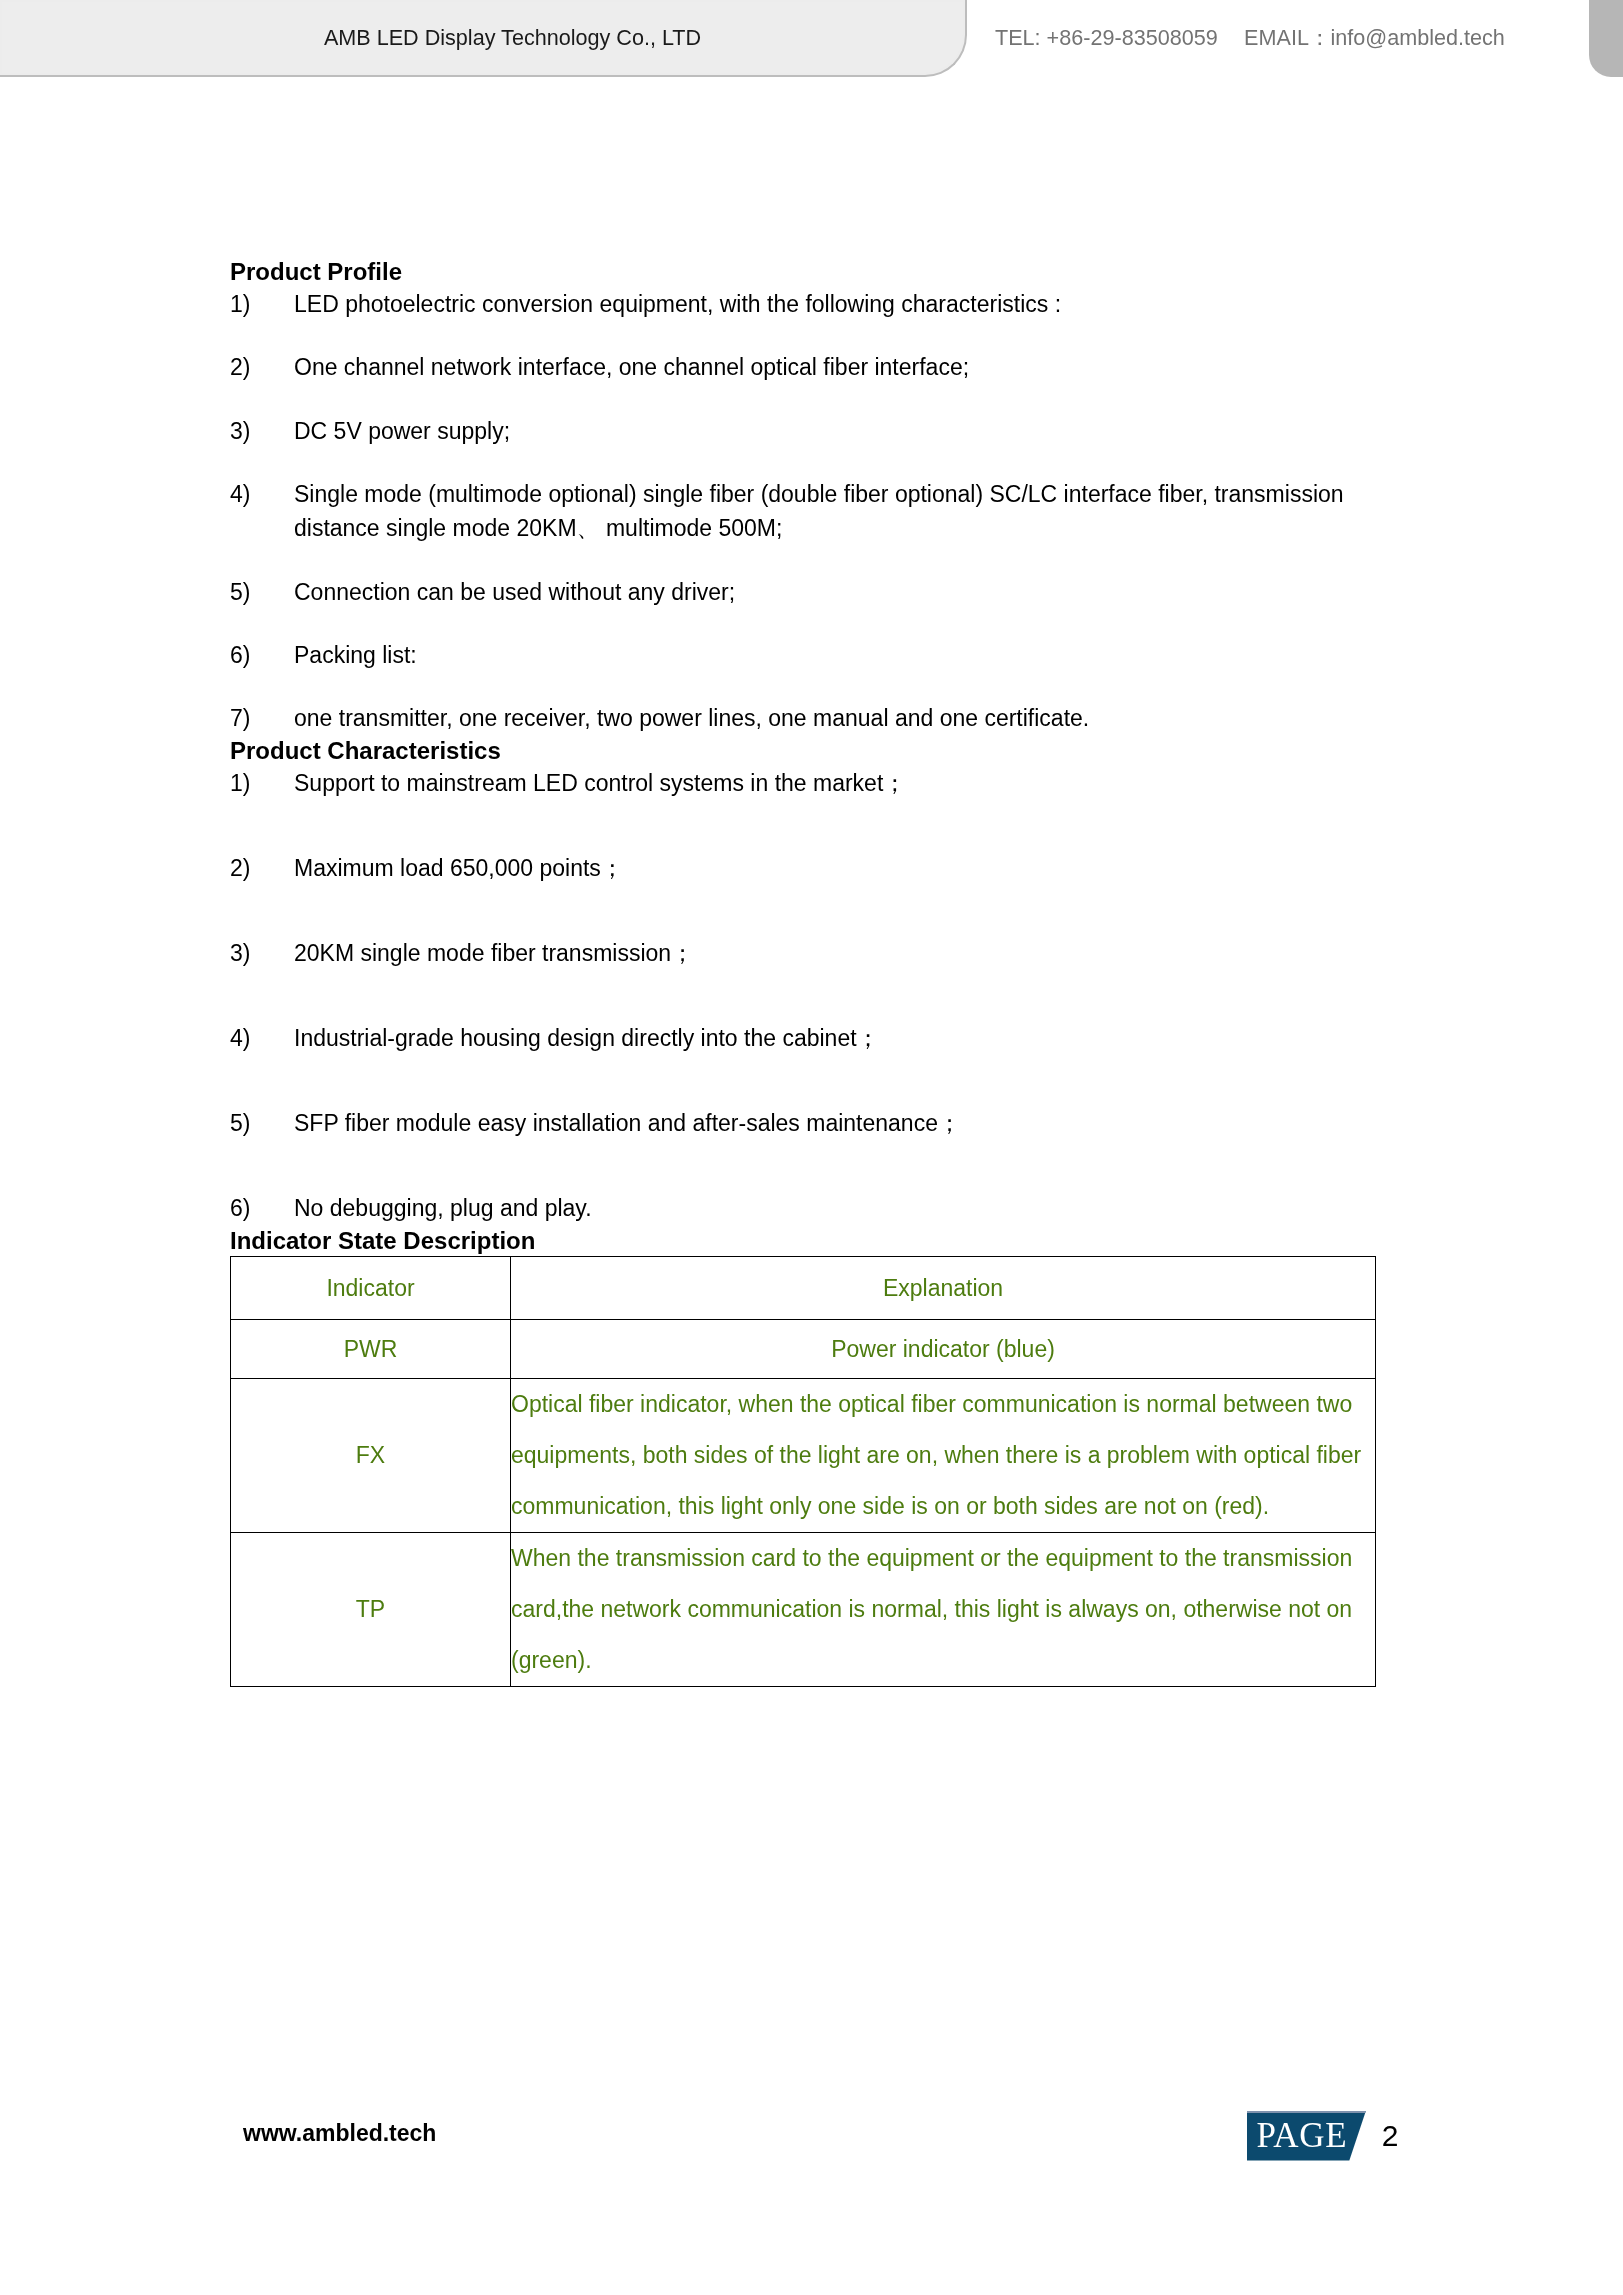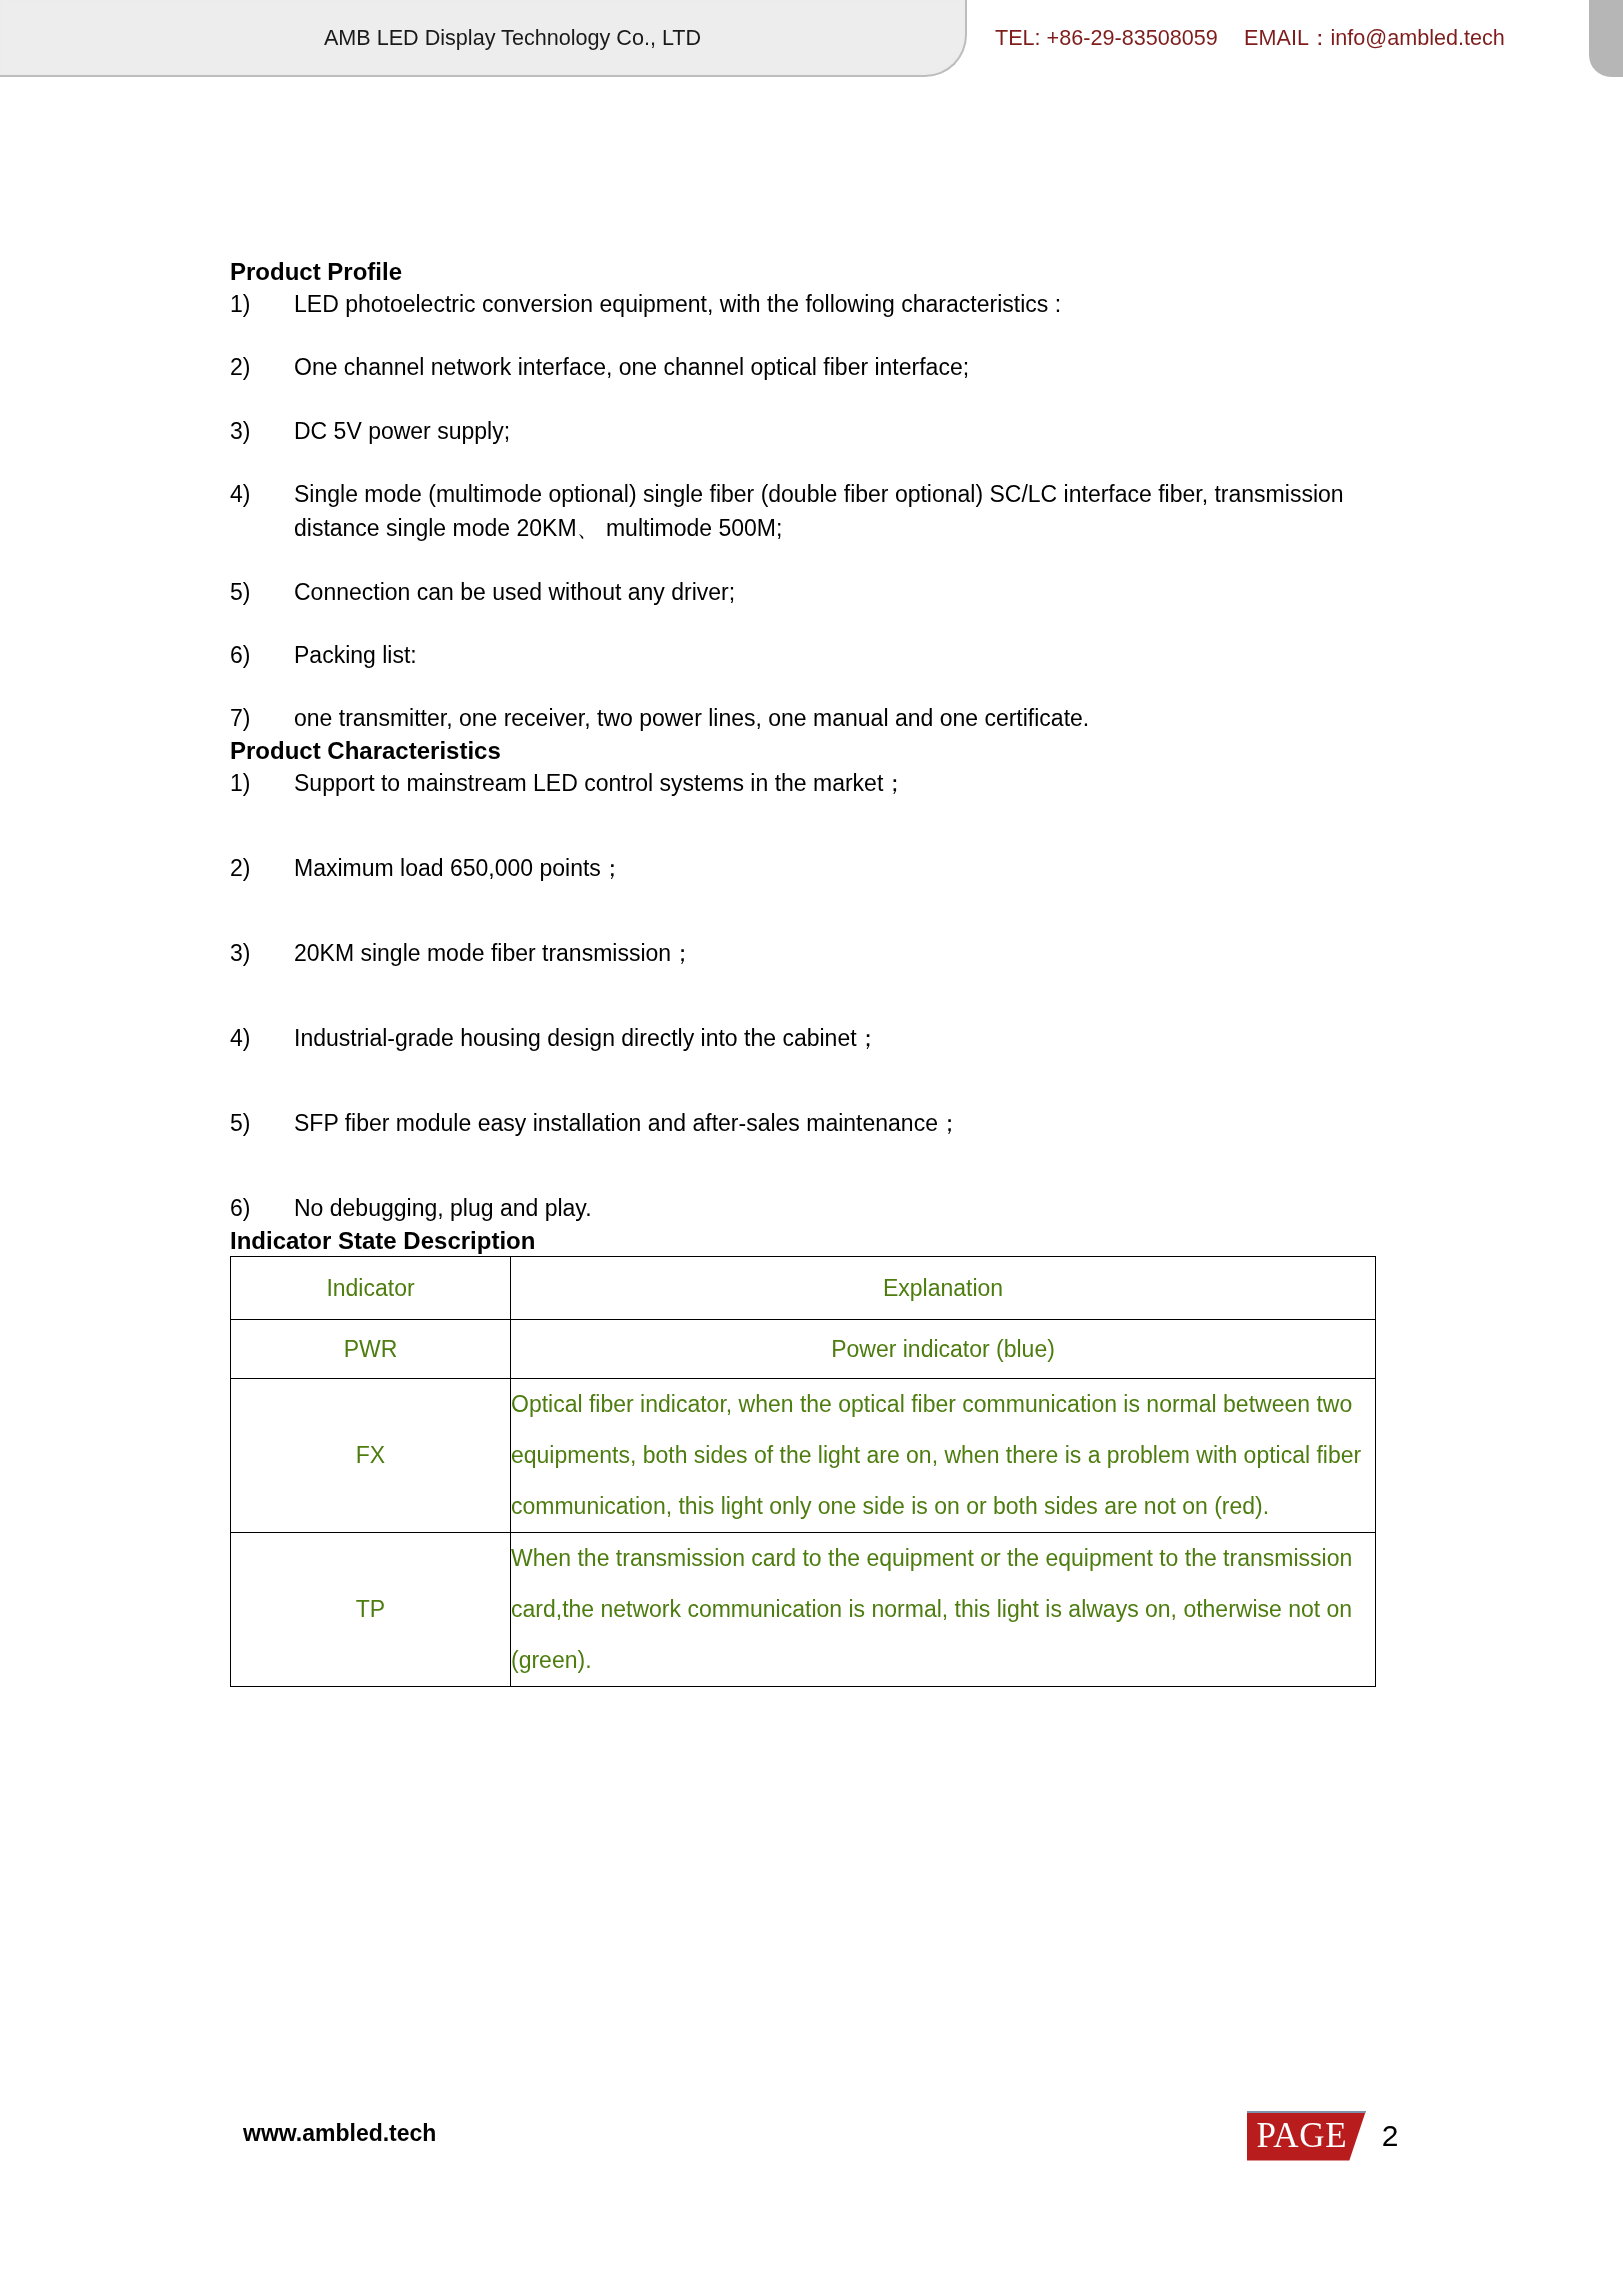--- a/index.html
+++ b/index.html
@@ -56,21 +56,21 @@
     color: #1a1a1a;
     white-space: nowrap;
     padding-left: 48px;
   }
   .header-contact {
     position: absolute;
     left: 995px;
     top: 25px;
     font-size: 21.6px;
     line-height: 26px;
-    color: #7f1d1d;
+    color: #737373;
     white-space: nowrap;
   }
   .header-contact .gap { display: inline-block; width: 14.4px; }
   .header-right-block {
     position: absolute;
     right: 0;
     top: 0;
     width: 34px;
     height: 77px;
     background: #b6b6b6;
@@ -177,21 +177,21 @@
     position: absolute;
     left: 1247px;
     top: 6.5px;
     display: flex;
     align-items: center;
   }
   .page-badge {
     position: relative;
     width: 119px;
     height: 50px;
-    background: #b91c1c;
+    background: #0c4a6e;
     display: flex;
     align-items: center;
     justify-content: center;
     clip-path: polygon(0 0, 100% 0, 86% 100%, 0 100%);
     box-shadow: inset 0 2px 0 #7f92ad;
   }
   .page-badge-label {
     font-family: "Liberation Serif", serif;
     font-size: 35px;
     line-height: 37px;

